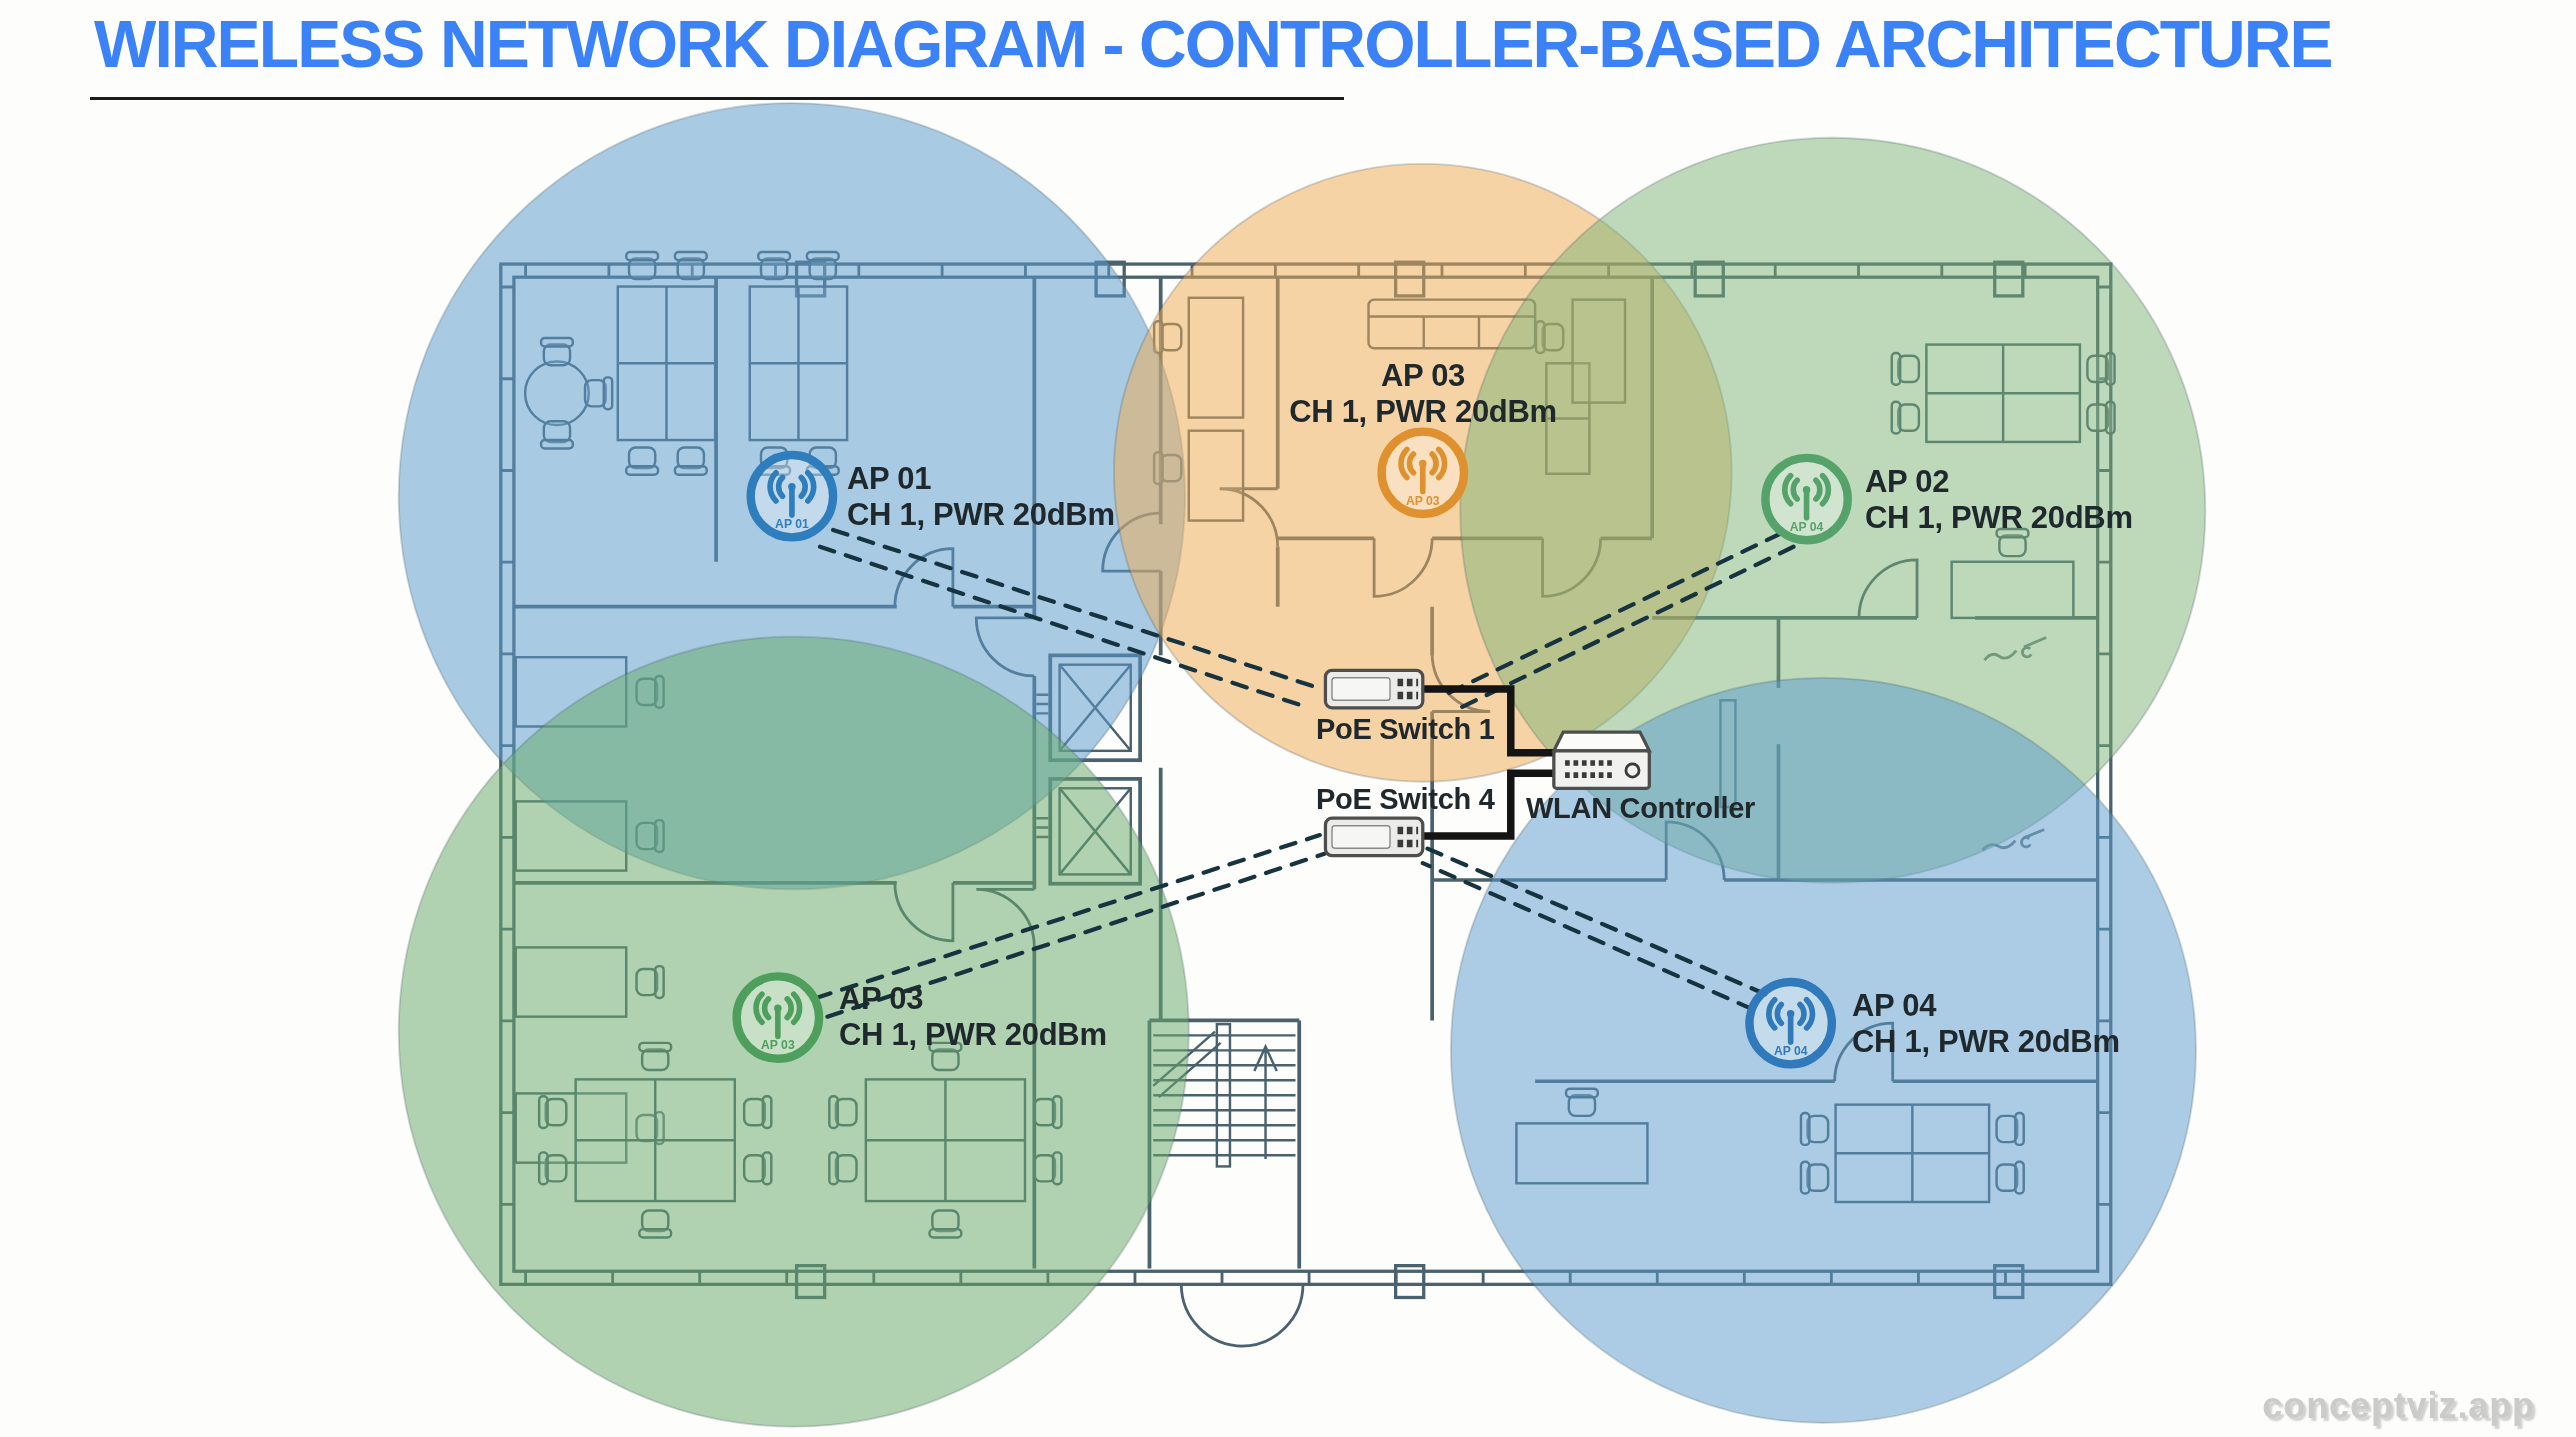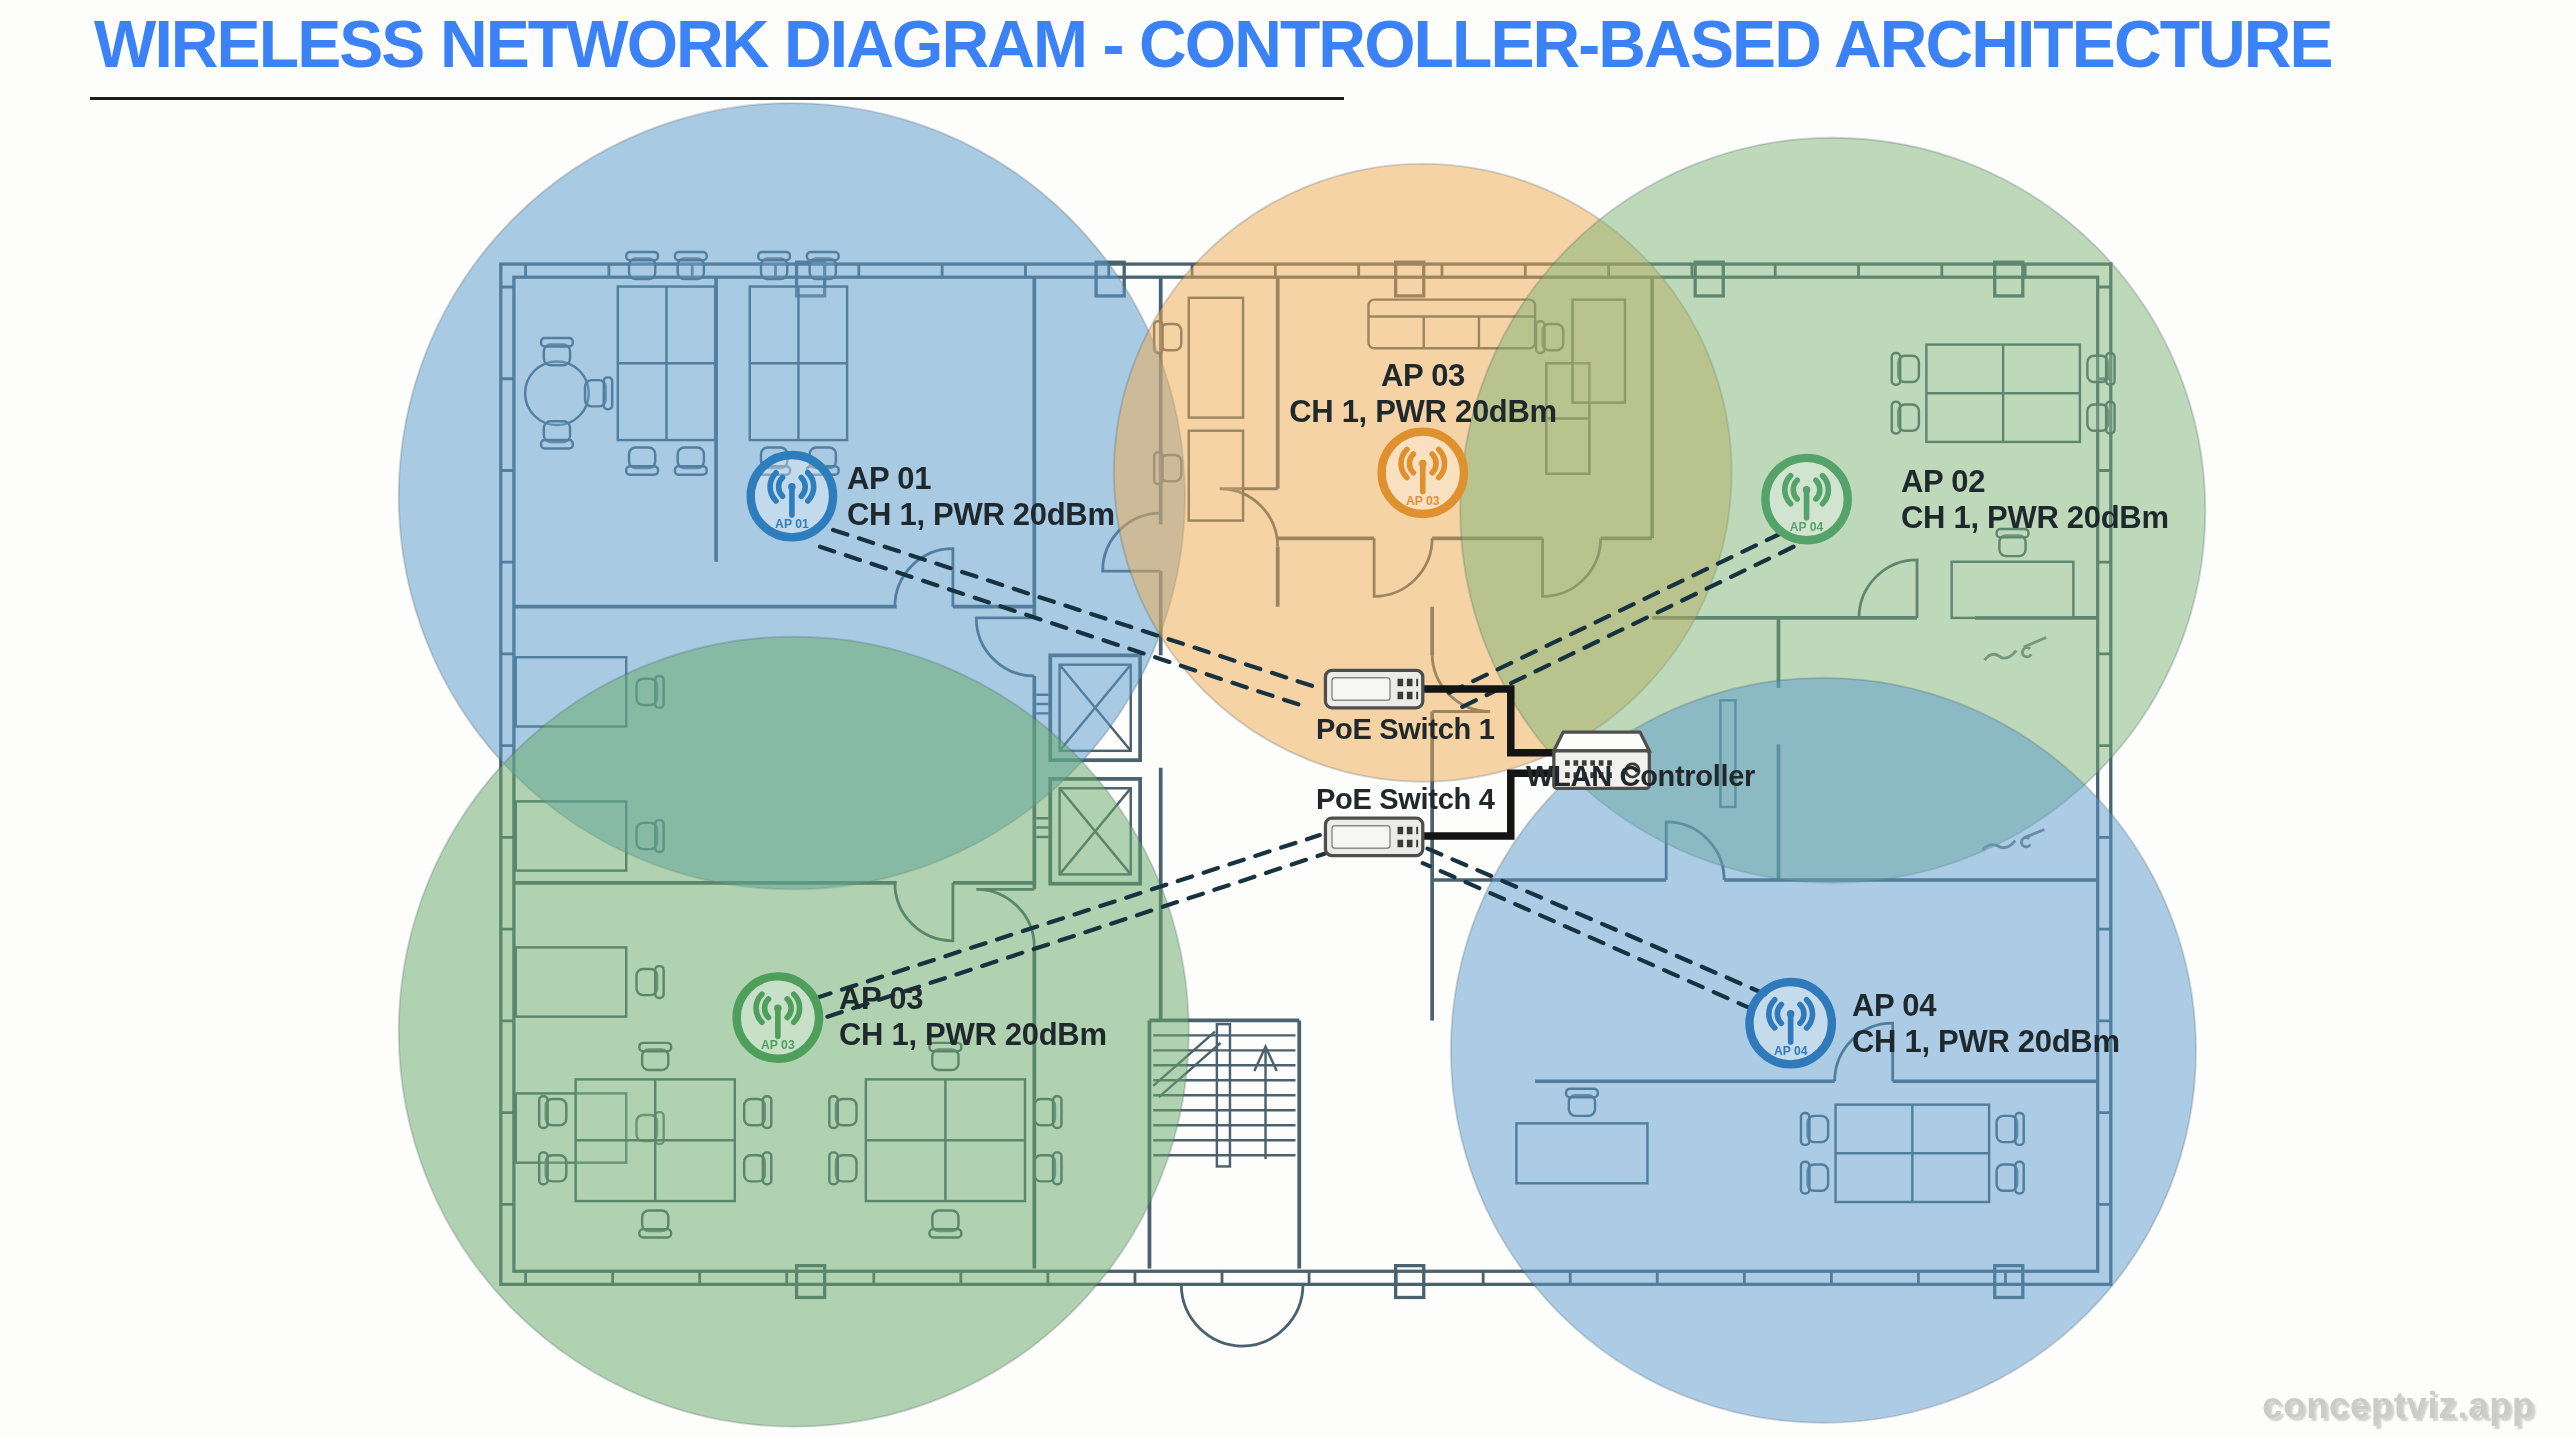--- a/index.html
+++ b/index.html
@@ -261,32 +261,32 @@
   <div id="title-rule"></div>
 
   <div class="ap-label" style="left:847px;top:461px;">
     <div>AP 01</div>
     <div>CH 1, PWR 20dBm</div>
   </div>
   <div class="ap-label centered" style="left:1423px;top:358px;">
     <div>AP 03</div>
     <div>CH 1, PWR 20dBm</div>
   </div>
-  <div class="ap-label" style="left:1865px;top:464px;margin-left:36px;">
+  <div class="ap-label" style="left:1865px;top:464px;">
     <div>AP 02</div>
     <div>CH 1, PWR 20dBm</div>
   </div>
   <div class="ap-label" style="left:839px;top:981px;">
     <div>AP 03</div>
     <div>CH 1, PWR 20dBm</div>
   </div>
   <div class="ap-label" style="left:1852px;top:988px;">
     <div>AP 04</div>
     <div>CH 1, PWR 20dBm</div>
   </div>
 
   <div class="dev-label" style="left:1316px;top:713px;">PoE Switch 1</div>
   <div class="dev-label" style="left:1316px;top:783px;">PoE Switch 4</div>
-  <div class="dev-label" style="left:1526px;top:760px;">WLAN Controller</div>
+  <div class="dev-label" style="left:1526px;top:792px;">WLAN Controller</div>
 
   <div id="watermark">conceptviz.app</div>
 </div>
 
 
 </body></html>

